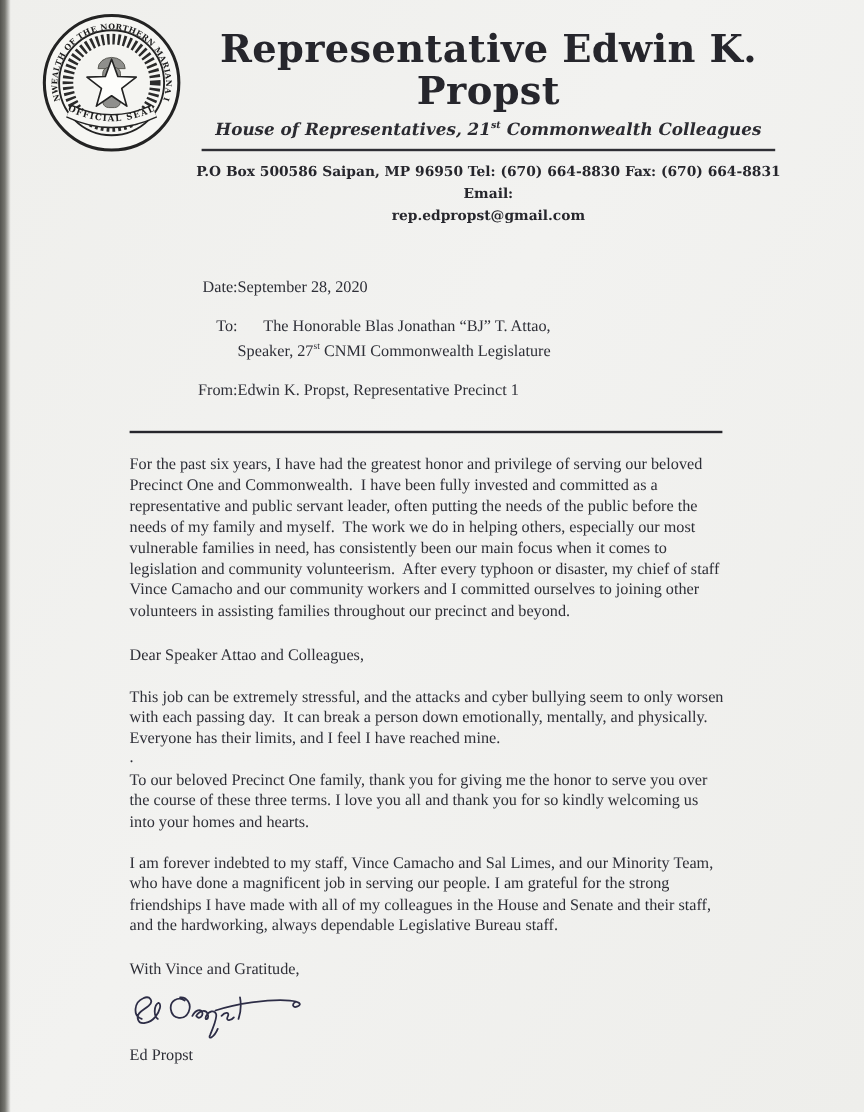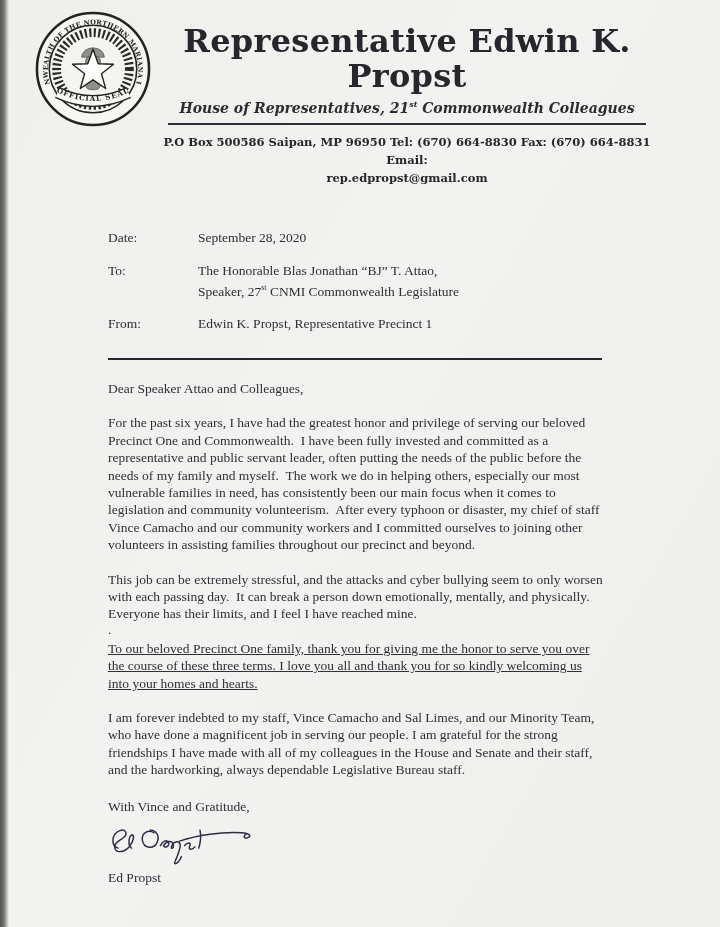--- a/index.html
+++ b/index.html
@@ -33,32 +33,32 @@
   }
   .head-sub sup{font-size:8px;}
   .head-rule{border:none;border-top:2px solid #2f2f35;margin:7px 6px 9px;}
   .head-address{
     font-family:"DejaVu Serif", serif;font-weight:700;
     font-size:11.5px;line-height:1.55;color:#26262c;
   }
   
   .letter-body{padding:0 96px 0 108px;}
   .meta{margin-top:42px;font-size:13.5px;line-height:17.5px;}
-  .meta-row{display:flex;margin-bottom:15px;}
+  .meta-row{display:flex;margin-bottom:15px;text-align:right;}
   .meta-label{width:90px;flex:none;}
   .meta-value{white-space:pre;}
   .meta-value sup{font-size:8px;}
   .sep-rule{border:none;border-top:2.5px solid #26262c;margin:25px 22px 0 0;}
   p.line{
     margin:17px 0 0;font-size:13.5px;line-height:17.4px;
     white-space:pre;color:#2e2f37;
   }
   p.salutation{margin-top:20px;}
   p.orphan{margin:0;line-height:13px;}
-  p.after-orphan{margin-top:4px;text-decoration:underline;}
+  p.after-orphan{margin-top:4px;}
   .closing{margin-top:20px;font-size:13.5px;}
   .sig{display:block;width:160px;height:50px;margin:3px 0 0 -4px;}
   .sig path{fill:none;stroke:#2d2d46;stroke-width:2.3;stroke-linecap:round;stroke-linejoin:round;}
   .typed-name{margin-top:2px;font-size:13.5px;}
   .seal text{fill:#1d1d1d;}
 </style>
 </head>
 <body>
 
 <div class="page">
@@ -113,29 +113,29 @@
         <span class="meta-value"><span>The Honorable Blas Jonathan “BJ” T. Attao,</span><br><span>Speaker, 27</span><sup>st</sup><span> CNMI Commonwealth Legislature</span></span>
       </div>
       <div class="meta-row">
         <span class="meta-label">From:</span>
         <span class="meta-value">Edwin K. Propst, Representative Precinct 1</span>
       </div>
     </div>
 
     <hr class="sep-rule">
 
-    <p class="line salutation">Dear Speaker Attao and Colleagues,</p>
     <p class="line">For the past six years, I have had the greatest honor and privilege of serving our beloved
 Precinct One and Commonwealth.  I have been fully invested and committed as a
 representative and public servant leader, often putting the needs of the public before the
 needs of my family and myself.  The work we do in helping others, especially our most
 vulnerable families in need, has consistently been our main focus when it comes to
 legislation and community volunteerism.  After every typhoon or disaster, my chief of staff
 Vince Camacho and our community workers and I committed ourselves to joining other
 volunteers in assisting families throughout our precinct and beyond.</p>
+    <p class="line salutation">Dear Speaker Attao and Colleagues,</p>
     <p class="line">This job can be extremely stressful, and the attacks and cyber bullying seem to only worsen
 with each passing day.  It can break a person down emotionally, mentally, and physically.
 Everyone has their limits, and I feel I have reached mine.</p>
     <p class="line orphan">.</p>
     <p class="line after-orphan">To our beloved Precinct One family, thank you for giving me the honor to serve you over
 the course of these three terms. I love you all and thank you for so kindly welcoming us
 into your homes and hearts.</p>
     <p class="line">I am forever indebted to my staff, Vince Camacho and Sal Limes, and our Minority Team,
 who have done a magnificent job in serving our people. I am grateful for the strong
 friendships I have made with all of my colleagues in the House and Senate and their staff,

